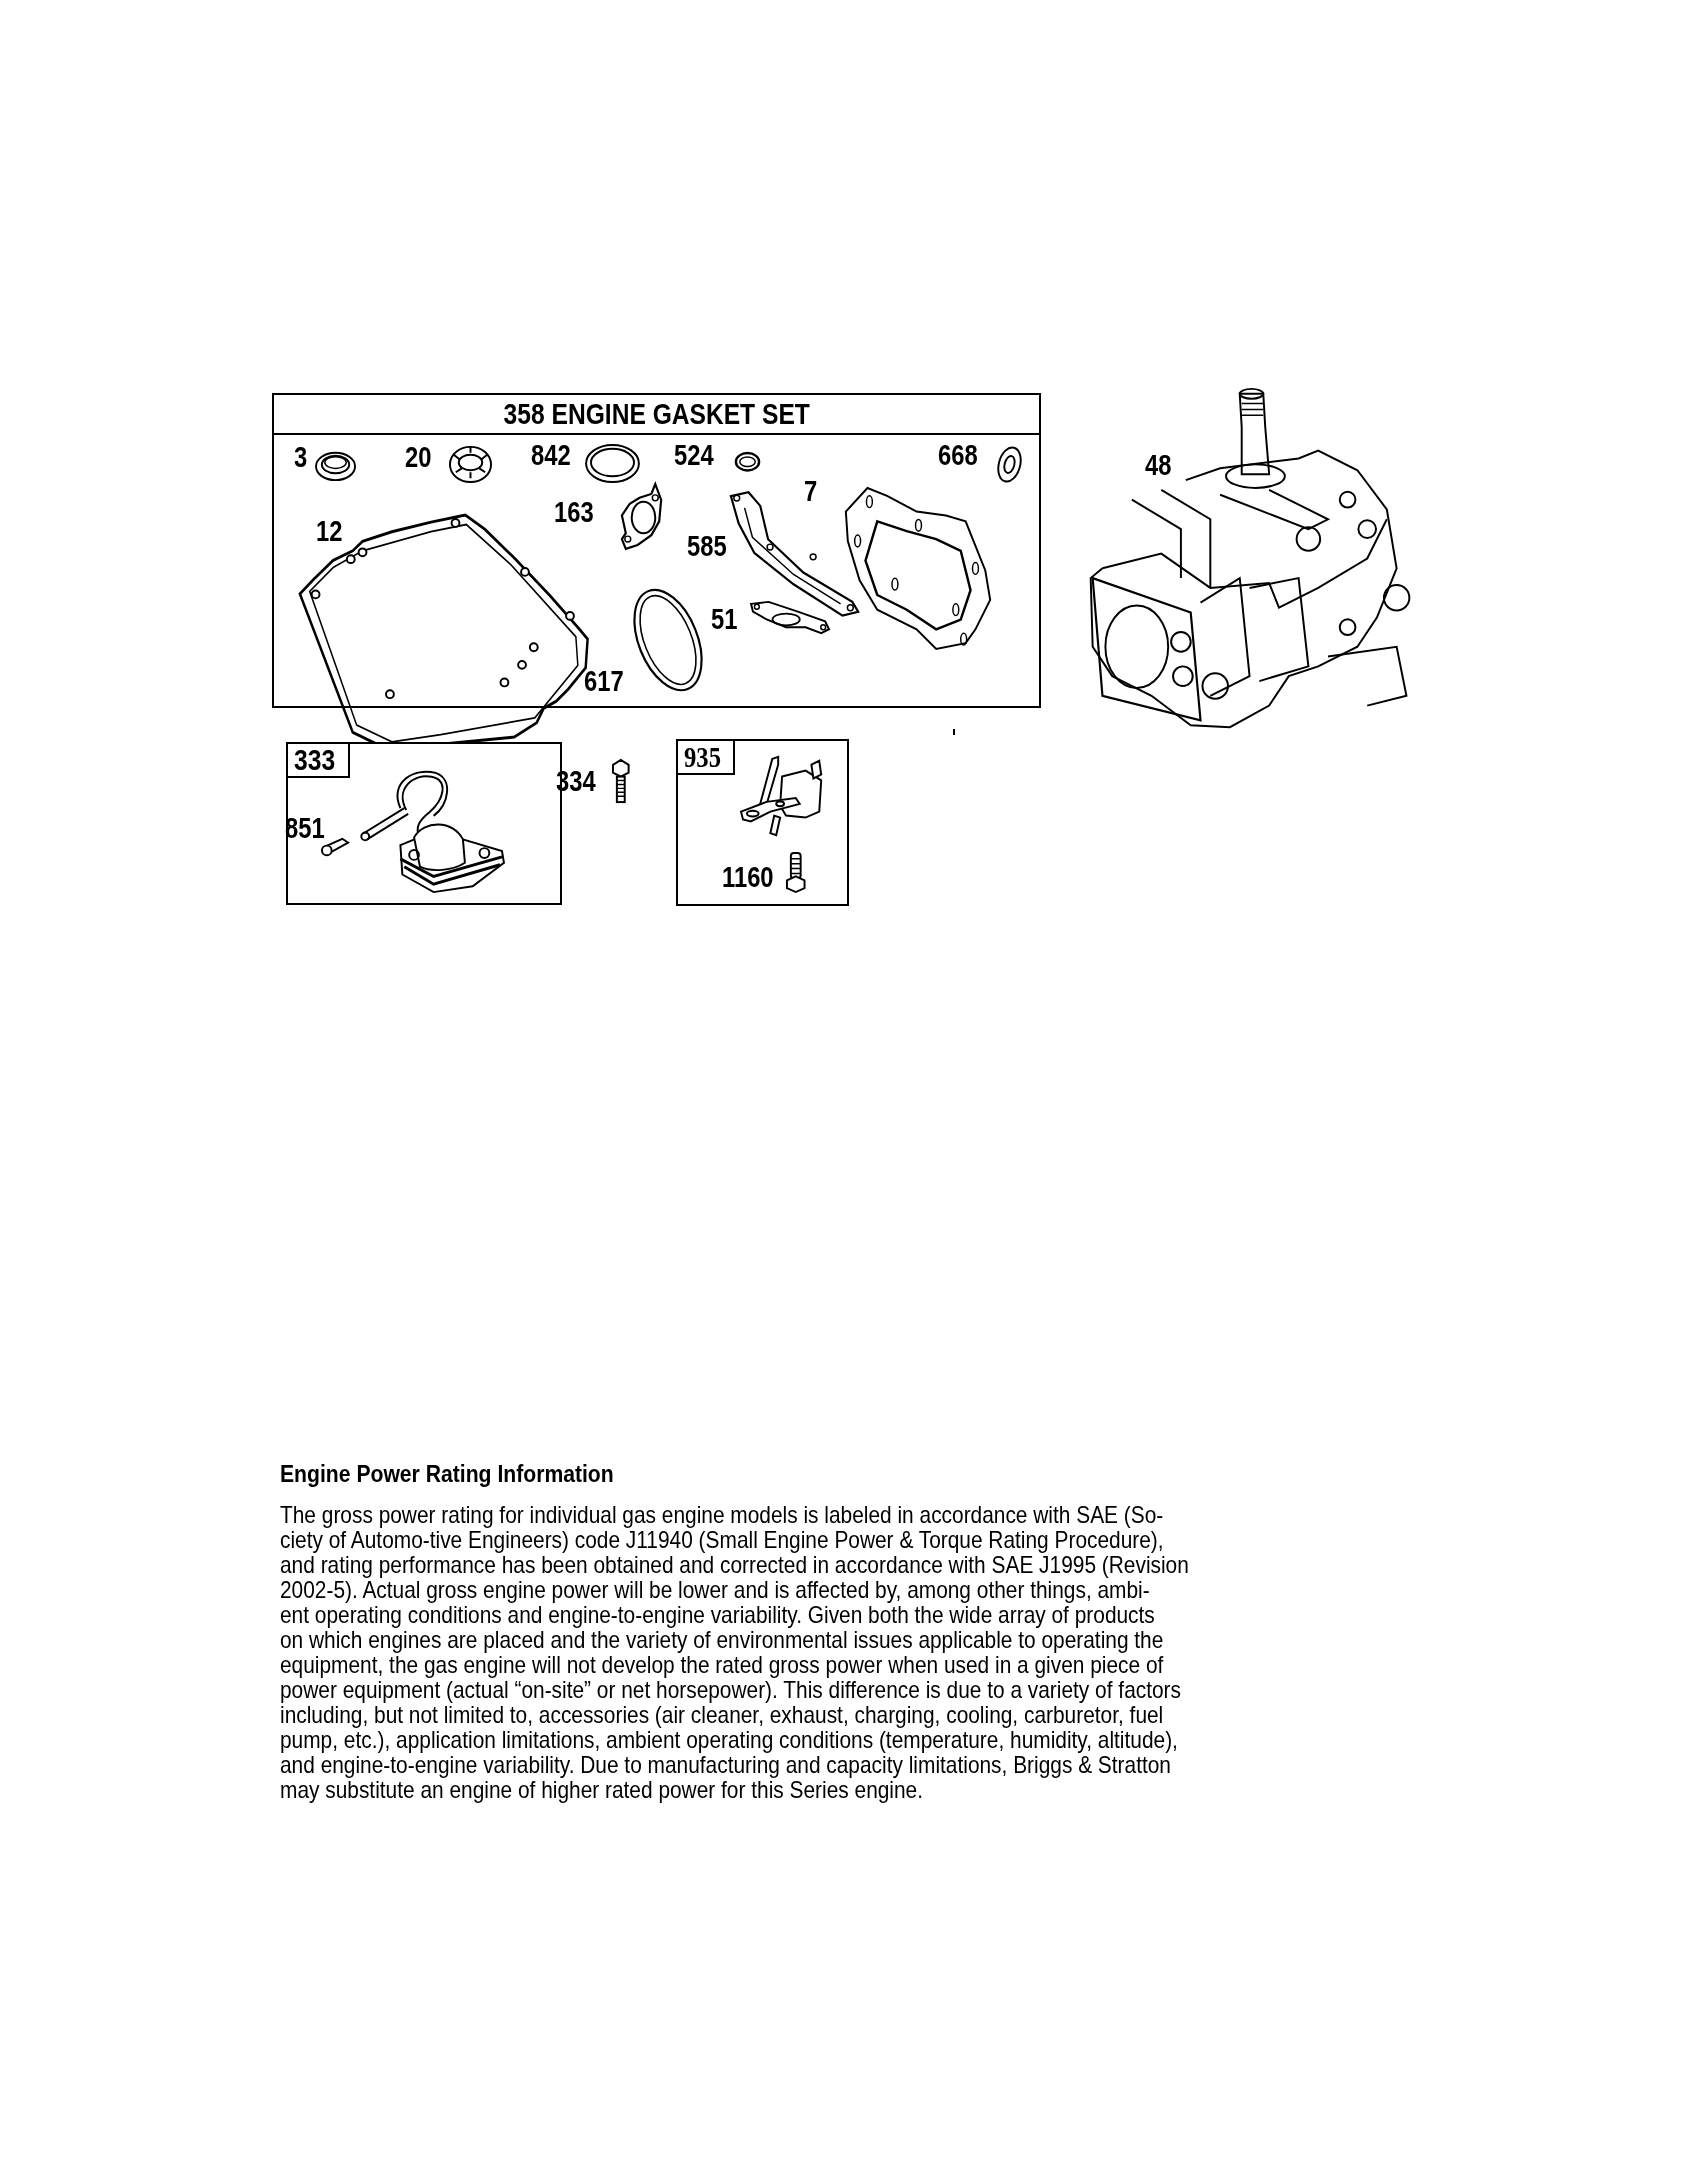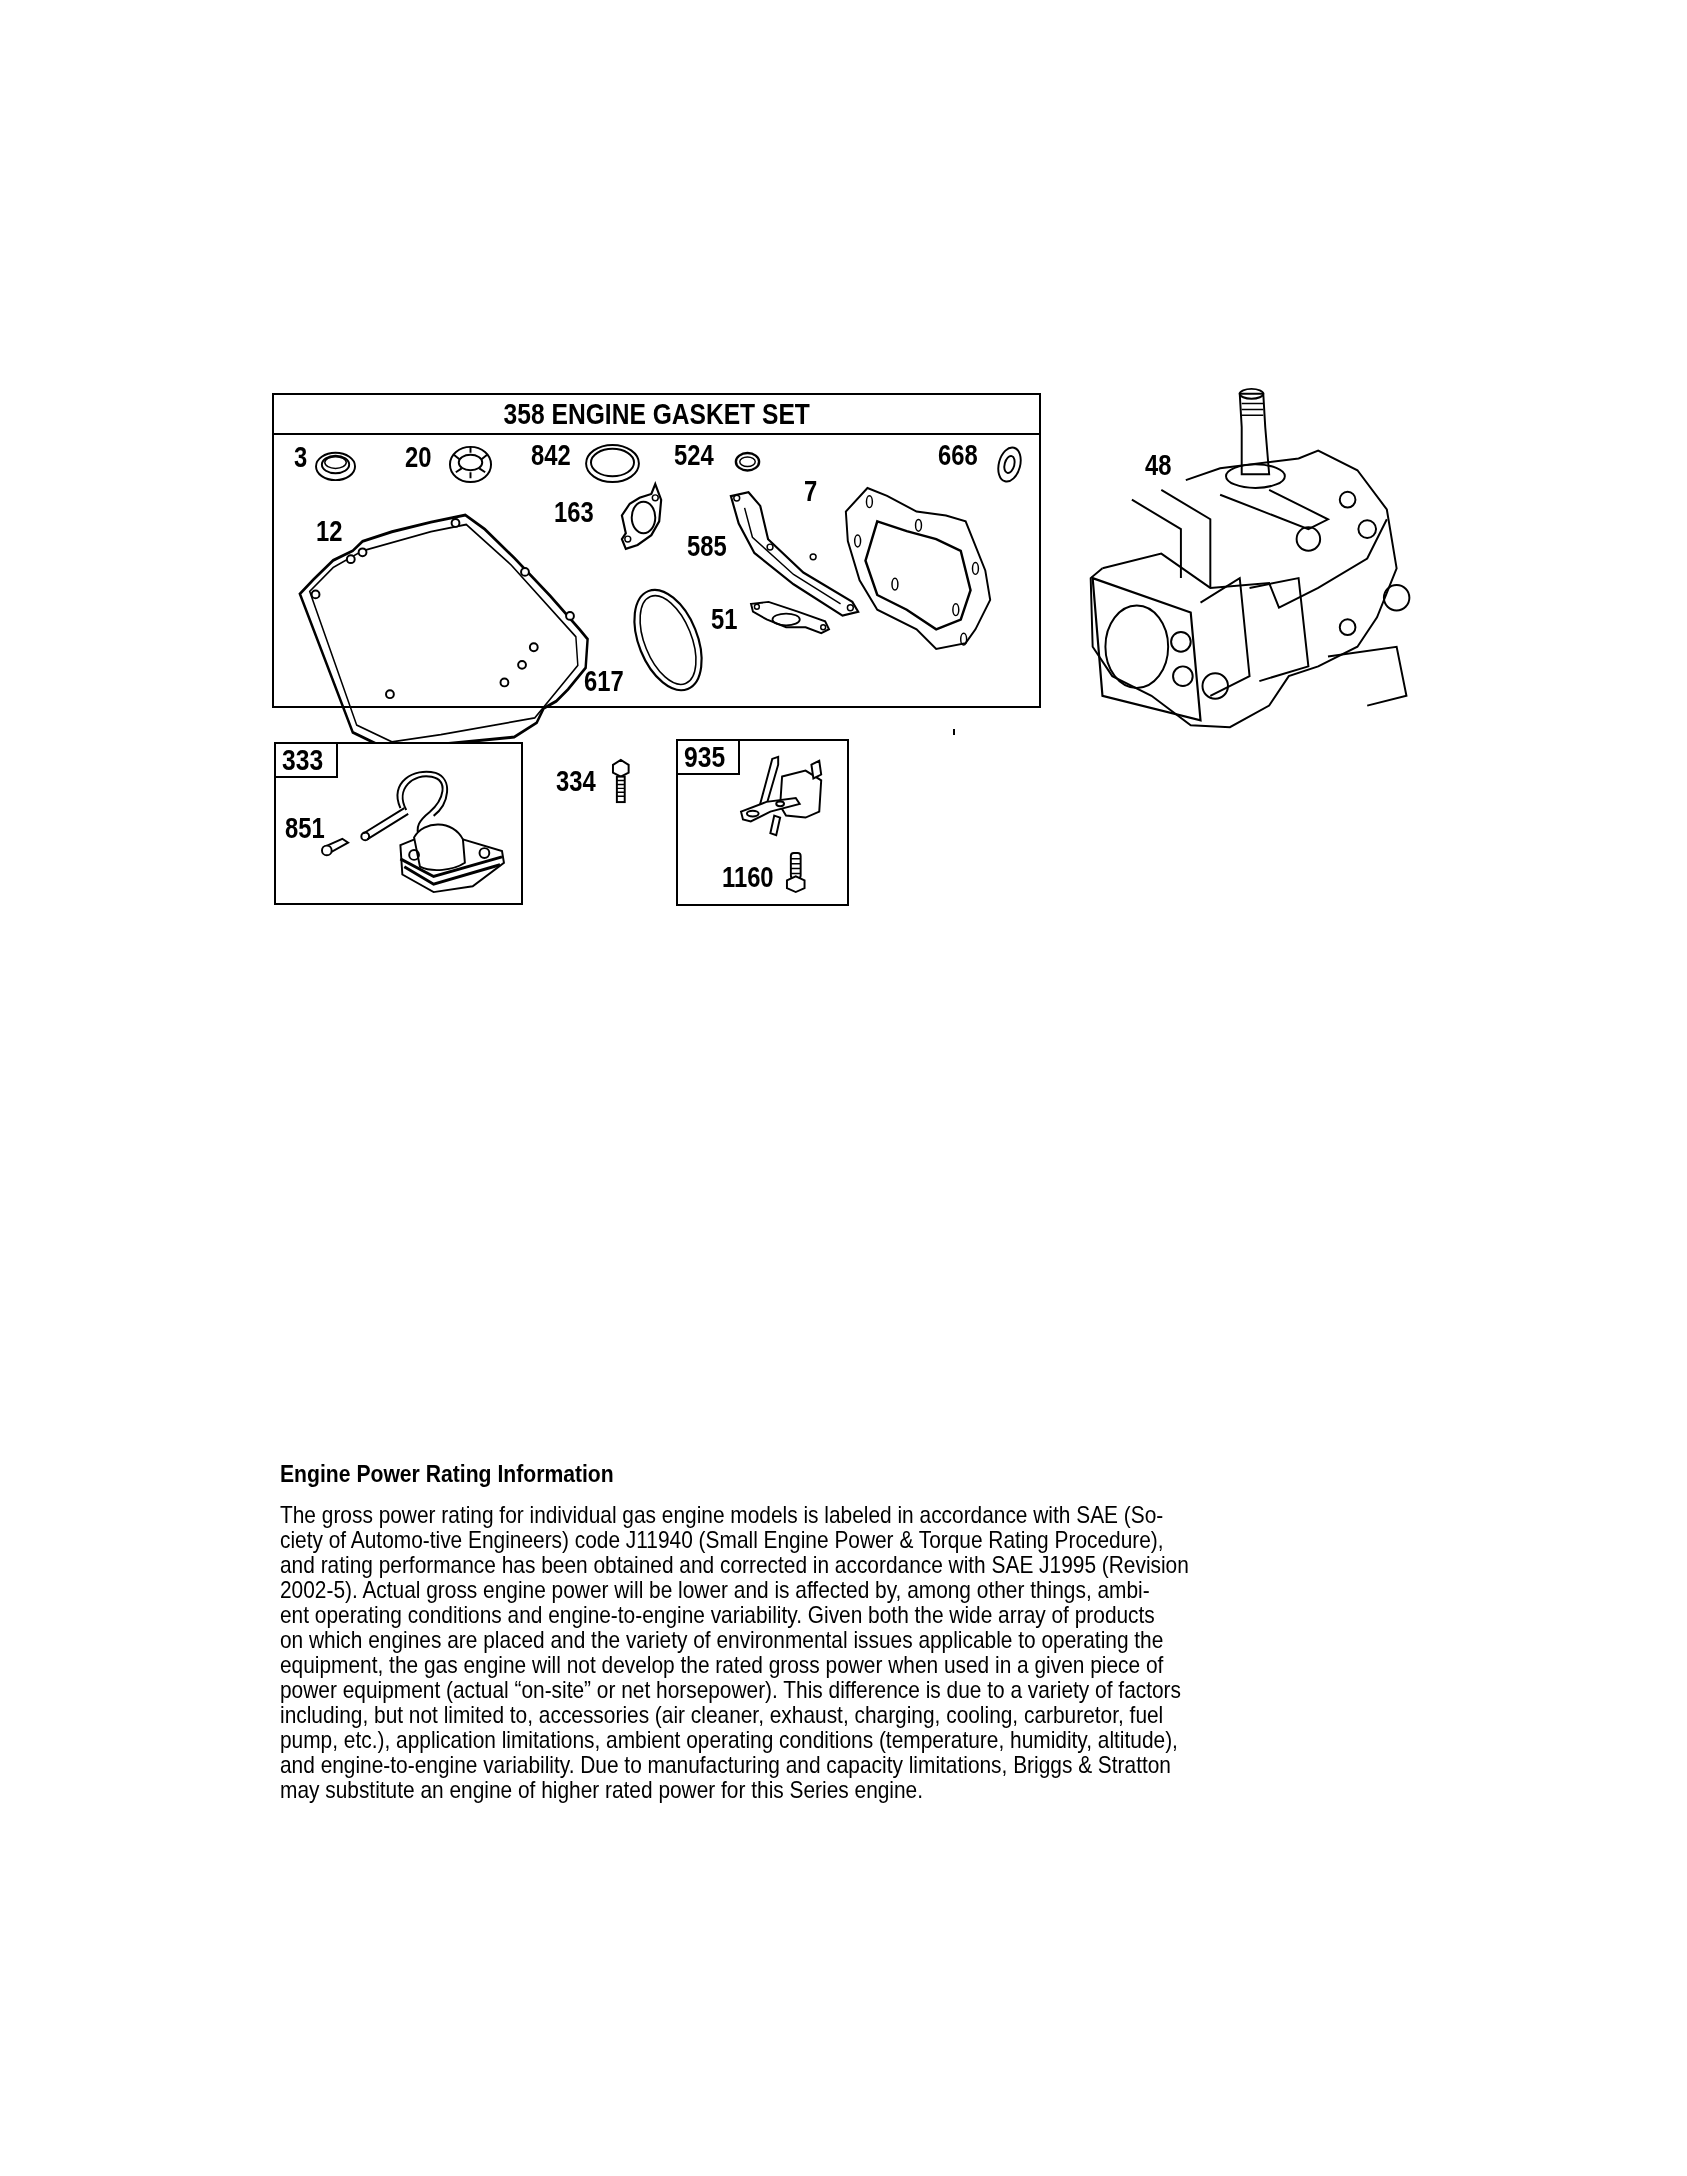--- a/index.html
+++ b/index.html
@@ -143,21 +143,21 @@
     <path d="M150 115 L240 150 L260 140 L200 110"></path>
     <circle cx="240" cy="160" r="12"></circle>
       <circle cx="280" cy="120" r="8"></circle>
       <circle cx="300" cy="150" r="9"></circle>
     <circle cx="330" cy="220" r="13"></circle>
       <circle cx="280" cy="250" r="8"></circle>
     <path d="M260 280 L330 270 L340 320 L300 330"></path>
   </g>
 </svg>
 
-<div class="box" style="left:274px; top:742px; width:249px; height:163px;">
+<div class="box" style="left:286px; top:742px; width:276px; height:163px;">
   <div class="tag">
     <span>333</span>
   </div>
 </div>
 <div class="callout" style="left:285px; top:814px;">851</div>
 <svg style="left:319px; top:833px;" width="35" height="31" viewBox="0 0 36 32">
   <path d="M6 14 L24 6 L30 10 L12 20 Z" fill="#fff" stroke="#000" stroke-width="2"></path>
   <circle cx="8" cy="18" r="5" fill="#fff" stroke="#000" stroke-width="2"></circle>
 </svg>
 <svg style="left:355px; top:769px;" width="167" height="127" viewBox="0 0 170 130">
@@ -175,21 +175,21 @@
   </g>
 </svg>
 
 <div class="callout" style="left:556px; top:767px;">334</div>
 <svg style="left:610px; top:759px;" width="21.6" height="47" viewBox="0 0 22 48">
   <path d="M3 6 L11 1 L19 6 L19 14 L11 18 L3 14 Z" fill="#fff" stroke="#000" stroke-width="2"></path>
   <rect x="7" y="18" width="8" height="26" fill="#fff" stroke="#000" stroke-width="2"></rect>
   <path d="M7 22 h8 M7 26 h8 M7 30 h8 M7 34 h8 M7 38 h8" stroke="#000" stroke-width="1.5"></path>
 </svg>
 
-<div class="box" style="left:676px; top:739px; width:173px; height:167px;">
+<div class="box" style="left:676px; top:739px; width:173px; height:167px;font-family:Liberation Serif, serif;">
   <div class="tag">
     <span>935</span>
   </div>
 </div>
 <svg style="left:737px; top:753px;" width="98" height="88" viewBox="0 0 100 90">
   <g fill="#fff" stroke="#000" stroke-width="2">
     <path d="M36 6 L42 4 L42 12 L28 60 L22 58 Z"></path>
     <path d="M46 24 L70 18 L86 28 L84 60 L70 66 L50 64 L44 54 Z"></path>
     <path d="M4 60 L30 50 L60 46 L64 52 L34 60 L14 70 L6 68 Z"></path>
     <ellipse cx="16" cy="62" rx="6" ry="3"></ellipse>

